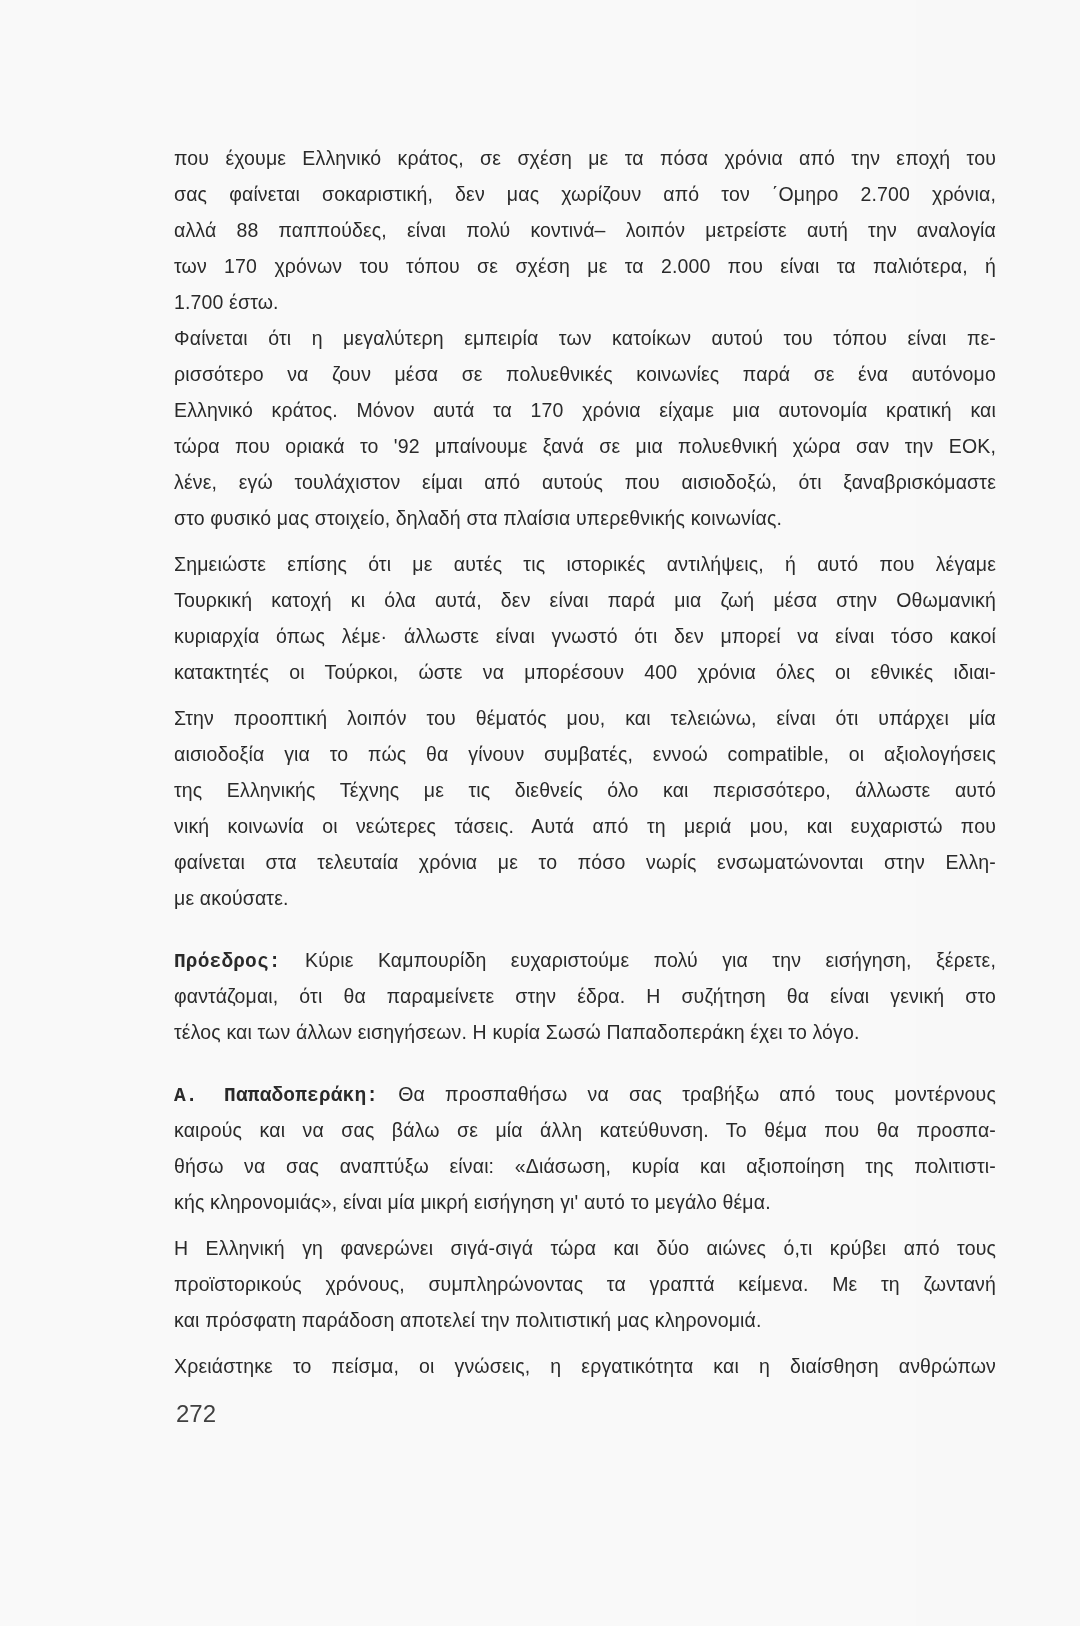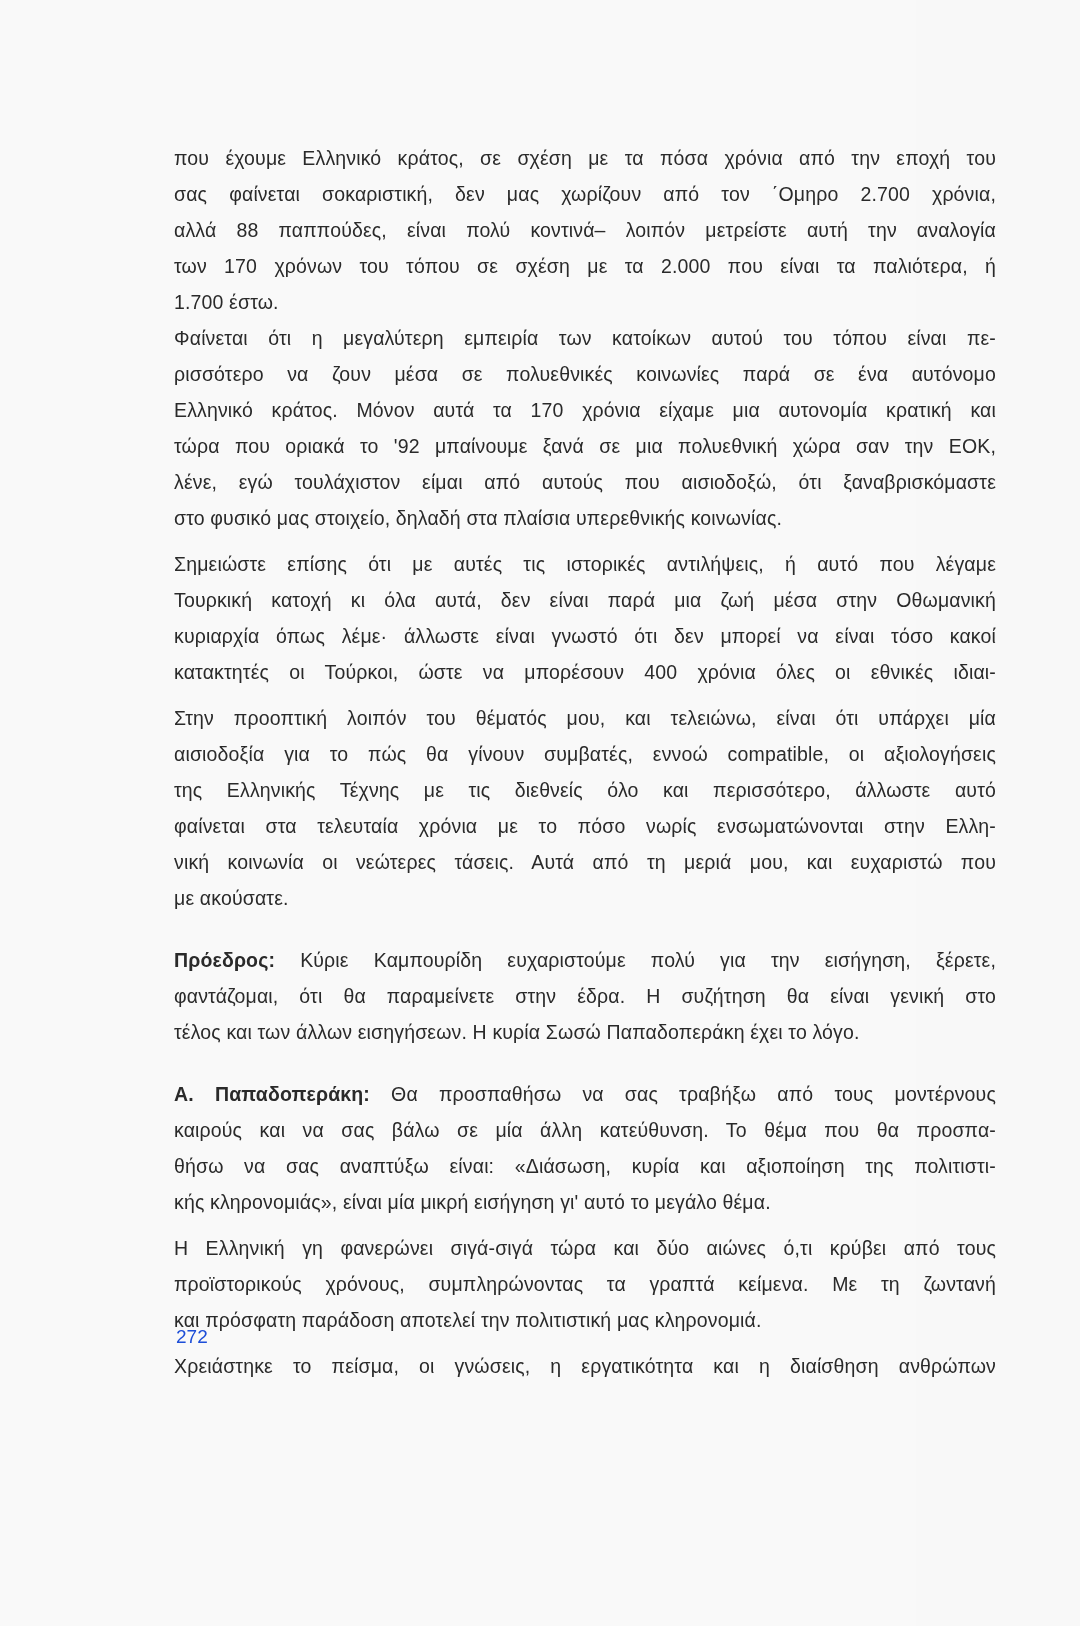--- a/index.html
+++ b/index.html
@@ -42,28 +42,29 @@
       white-space: nowrap;
       height: 36px;
     }
     .line.last {
       text-align-last: left;
     }
     .gap-s { height: 10px; }
     .gap-l { height: 26px; }
     .speaker {
       font-weight: bold;
+      font-family: Liberation Mono, monospace;
     }
     .page-number {
       position: absolute;
       left: 176px;
-      top: 1319px;
-      font-size: 19px;
+      top: 1396px;
+      font-size: 24px;
       line-height: 36px;
-      color: #1d4ed8;
+      color: #404040;
     }
     .line-inner {
       display: inline;
     }
   </style>
 </head>
 <body>
 
 <div class="page">
   <div class="text-block">
@@ -93,22 +94,22 @@
       <span class="line">κυριαρχία όπως λέμε· άλλωστε είναι γνωστό ότι δεν μπορεί να είναι τόσο κακοί</span>
       <span class="line">κατακτητές οι Τούρκοι, ώστε να μπορέσουν 400 χρόνια όλες οι εθνικές ιδιαι-</span>
     </div>
 
     <div class="gap-s"></div>
 
     <div class="para">
       <span class="line">Στην προοπτική λοιπόν του θέματός μου, και τελειώνω, είναι ότι υπάρχει μία</span>
       <span class="line">αισιοδοξία για το πώς θα γίνουν συμβατές, εννοώ compatible, οι αξιολογήσεις</span>
       <span class="line">της Ελληνικής Τέχνης με τις διεθνείς όλο και περισσότερο, άλλωστε αυτό</span>
+      <span class="line">νική κοινωνία οι νεώτερες τάσεις. Αυτά από τη μεριά μου, και ευχαριστώ που</span>
       <span class="line">φαίνεται στα τελευταία χρόνια με το πόσο νωρίς ενσωματώνονται στην Ελλη-</span>
-      <span class="line">νική κοινωνία οι νεώτερες τάσεις. Αυτά από τη μεριά μου, και ευχαριστώ που</span>
       <span class="line last">με ακούσατε.</span>
     </div>
 
     <div class="gap-l"></div>
 
     <div class="para">
       <span class="line"><b class="speaker">Πρόεδρος:</b><span class="line-inner"> Κύριε Καμπουρίδη ευχαριστούμε πολύ για την εισήγηση, ξέρετε,</span></span>
       <span class="line">φαντάζομαι, ότι θα παραμείνετε στην έδρα. Η συζήτηση θα είναι γενική στο</span>
       <span class="line last">τέλος και των άλλων εισηγήσεων. Η κυρία Σωσώ Παπαδοπεράκη έχει το λόγο.</span>
     </div>

